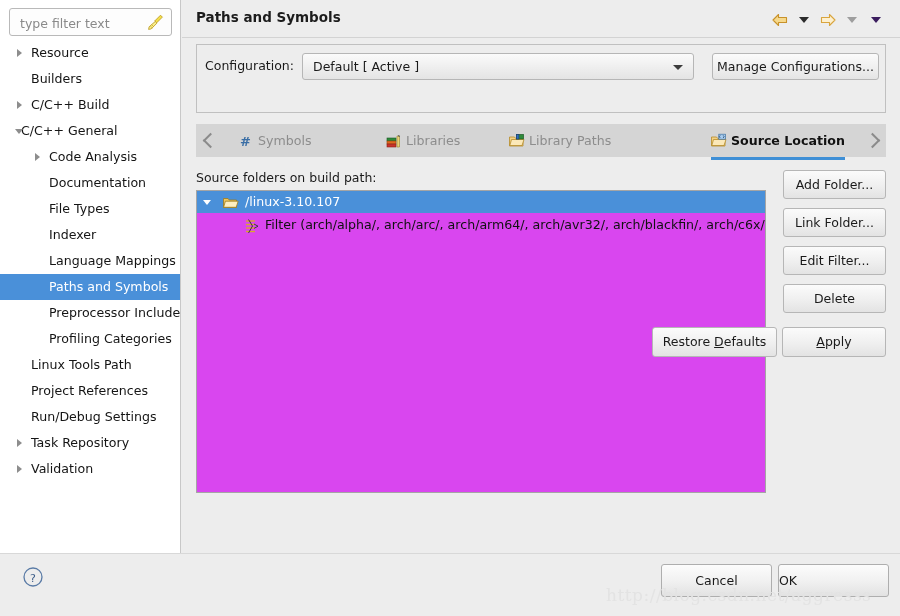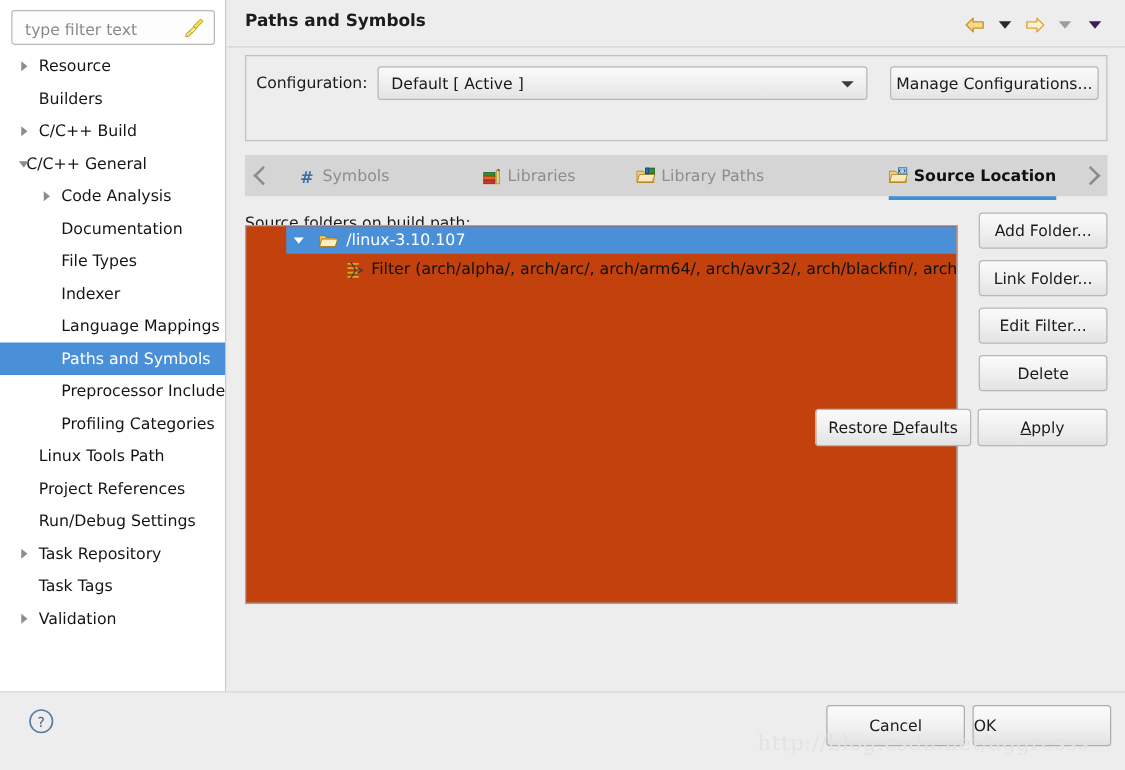--- a/index.html
+++ b/index.html
@@ -246,27 +246,26 @@
 
   
   #src-label {
     position: absolute;
     left: 14px; top: 170px;
     font-size: 12.5px;
     color: #1a1a1a;
   }
   #src-tree {
     position: absolute;
-    left: 14px; top: 180px;
+    left: 14px; top: 190px;
     width: 570px; height: 303px;
-    background: #c2410c;
+    background: #d946ef;
     border: 1px solid #a5a5a5;
     box-sizing: border-box;
     overflow: hidden;
-    padding-left: 32px;
   }
   #src-row-root {
     position: relative;
     height: 22px;
     background: #4a90d9;
     color: #ffffff;
     line-height: 22px;
     font-size: 12.6px;
     white-space: nowrap;
     cursor: default;
@@ -414,21 +413,20 @@
       <div class="tree-row"><span class="tree-label" style="margin-left: 49px;">Language Mappings</span></div>
       <div class="tree-row selected"><span class="tree-label" style="margin-left: 49px;">Paths and Symbols</span></div>
       <div class="tree-row"><span class="tree-label" style="margin-left: 49px;">Preprocessor Include</span></div>
       <div class="tree-row"><span class="tree-label" style="margin-left: 49px;">Profiling Categories</span></div>
       <div class="tree-row"><span class="tree-label" style="margin-left: 31px;">Linux Tools Path</span></div>
       <div class="tree-row"><span class="tree-label" style="margin-left: 31px;">Project References</span></div>
       <div class="tree-row"><span class="tree-label" style="margin-left: 31px;">Run/Debug Settings</span></div>
       <div class="tree-row"><span class="twisty" style="left: 14px;">
           <span class="tri-right"></span>
         </span><span class="tree-label" style="margin-left: 31px;">Task Repository</span></div>
-      <div class="tree-row"><span class="tree-label" style="margin-left: 31px;">Task Tags</span></div>
       <div class="tree-row"><span class="twisty" style="left: 14px;">
           <span class="tri-right"></span>
         </span><span class="tree-label" style="margin-left: 31px;">Validation</span></div>
     </div>
 </div>
 
 <div id="main">
 
   <div id="page-title">Paths and Symbols</div>
 

